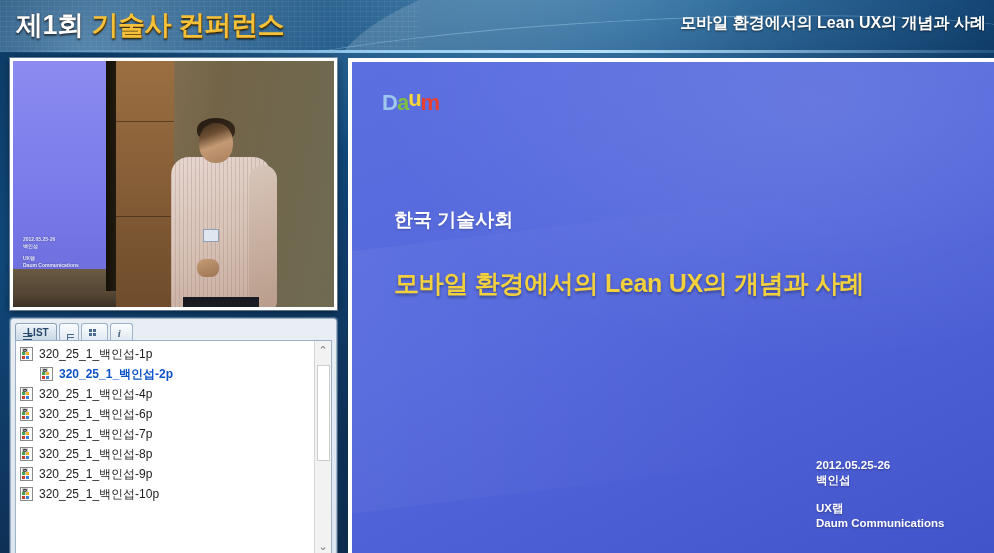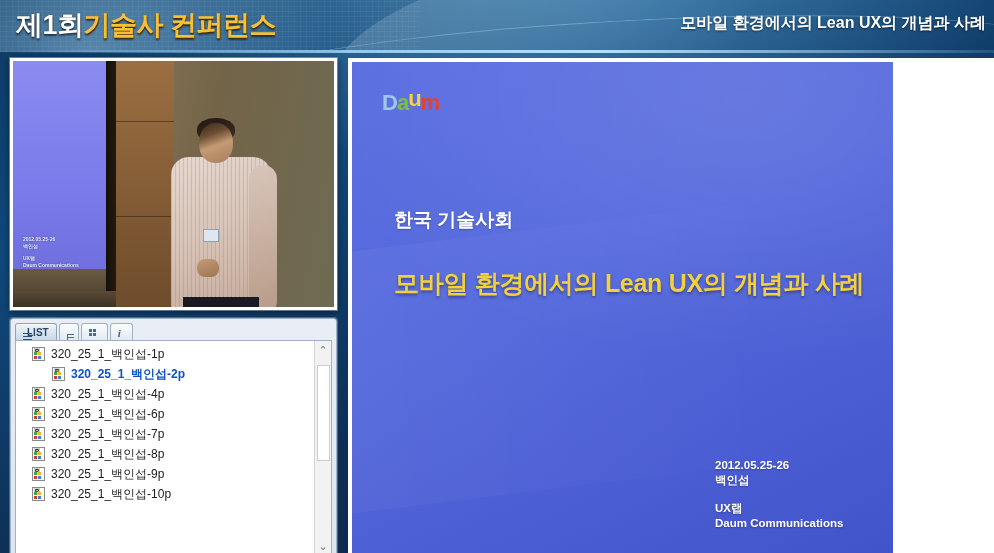--- a/index.html
+++ b/index.html
@@ -64,20 +64,21 @@
     letter-spacing: -0.5px;
     white-space: nowrap;
     line-height: 38px;
   }
   .brand .b1 {
     color: #ffffff;
     text-shadow: 0 2px 2px rgba(0,0,0,0.55), 0 0 1px #000;
   }
   .brand .b2 {
     color: #f5c13a;
+    margin-left: 8px;
     text-shadow: 0 2px 2px rgba(0,0,0,0.6), 1px 1px 0 #8a5c0a;
   }
   .header-title {
     position: absolute; right: 8px; top: 13px;
     color: #ffffff;
     font-size: 16px;
     font-weight: bold;
     letter-spacing: 0px;
     white-space: nowrap;
     text-shadow: 0 1px 2px rgba(0,0,0,0.55);
@@ -251,21 +252,21 @@
     height: 216px;
     margin-top: -1px;
     background: #ffffff;
     border: 1px solid #9db2c7;
     overflow: hidden;
   }
   .list-items { padding: 3px 0 0 0; }
   .list-item {
     display: flex; align-items: center;
     height: 20px;
-    padding-left: 16px;
+    padding-left: 4px;
     font-size: 12px;
     color: #1c1c1c;
     white-space: nowrap;
   }
   .list-item.selected { color: #0d53c8; font-weight: bold; margin-left: 20px; }
   .ppt-icon {
     position: relative;
     width: 13px; height: 14px; margin-right: 6px;
     flex: 0 0 auto;
     background: #ffffff;
@@ -308,21 +309,21 @@
 
   
   .slide-panel {
     position: absolute; left: 348px; top: 58px;
     width: 646px; height: 495px;
     background: #ffffff;
     padding: 4px 0 0 4px;
   }
   .slide {
     position: relative;
-    width: 541px; height: 491px;
+    width: 642px; height: 491px;
     background:
       radial-gradient(ellipse 700px 420px at 72% 8%, rgba(255,255,255,0.10), rgba(255,255,255,0) 62%),
       linear-gradient(155deg, #5c6fe0 0%, #5468dc 42%, #4a5cd2 78%, #4254c9 100%);
     overflow: hidden;
   }
   .slide-sheen {
     position: absolute; left: -120px; top: 150px;
     width: 900px; height: 260px;
     background: linear-gradient(100deg, rgba(255,255,255,0.055), rgba(255,255,255,0) 60%);
     transform: rotate(-7deg);

